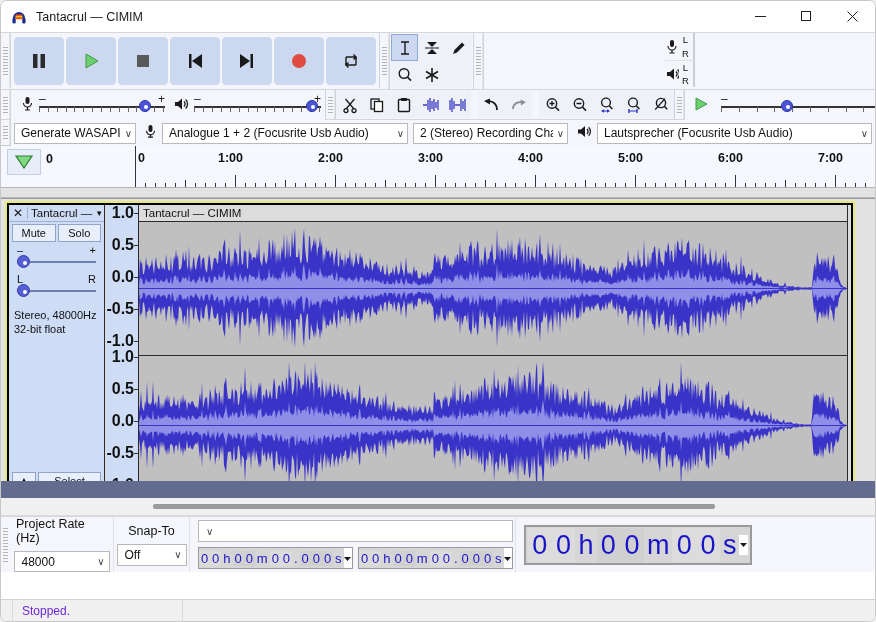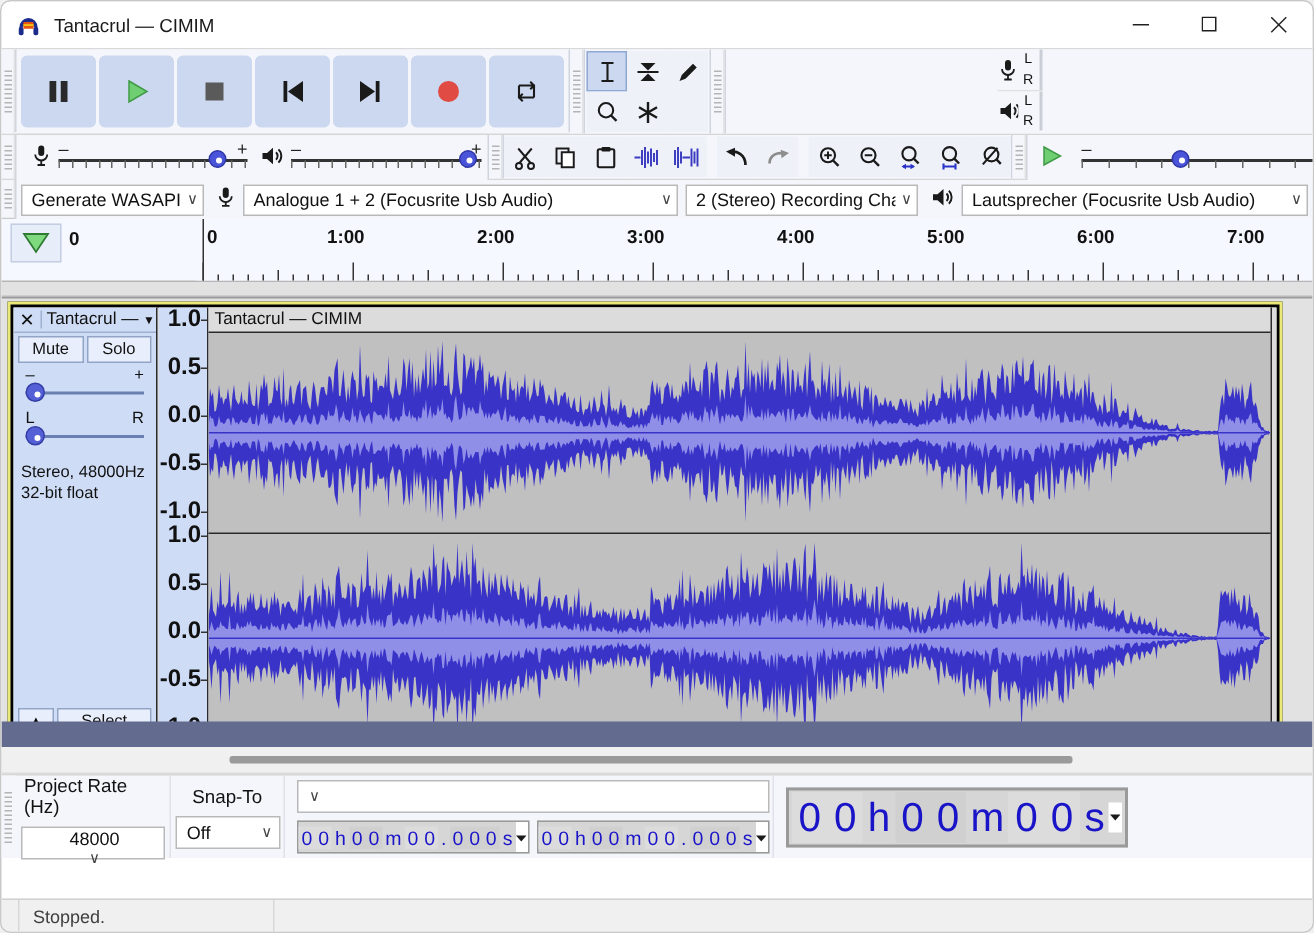--- a/index.html
+++ b/index.html
@@ -174,21 +174,21 @@
   .bigtime .bd { background:#d0d0d0; color:#1a14c8; font-size:27px; width:25px;
                  text-align:center; line-height:34px; }
   .bigtime .bd.alt { background:#dcdcdc; }
   .bigtime .bu { color:#1a14c8; font-size:27px; padding:0 3px; line-height:34px; }
 
   
   .statusbar { position:absolute; left:0; bottom:0; width:876px; height:22px;
                background:#f0f0f0; border-top:1px solid #d2d2d2; display:flex;
                align-items:center; }
   .st-cell { height:22px; display:flex; align-items:center; padding-left:9px;
-             font-size:12px; color:#404040; border-right:1px solid #d8d8d8; }
+             font-size:12px; color:#6d28d9; border-right:1px solid #d8d8d8; }
 </style>
 </head>
 <body>
 
 <div id="app">
 
   <div class="titlebar">
     <div class="appicon">
       <svg width="16" height="16" viewBox="0 0 16 16">
         <path d="M2 9 A6 6 0 0 1 14 9 L14 10 L12.5 10 A5 5 0 0 0 3.5 10 L2 10 Z" fill="#1a2b8c"></path>
@@ -616,21 +616,21 @@
           <span class="cv">∨</span>
         </div>
         <span style="margin:0 5px 0 8px;">
           <svg width="13" height="17">
               <rect x="4.5" y="2" width="4" height="7" rx="2" fill="#1a1a1a"></rect>
               <path d="M2.5 7.8 A4 4 0 0 0 10.5 7.8" fill="none" stroke="#1a1a1a" stroke-width="1.2"></path>
               <line x1="6.5" y1="11.5" x2="6.5" y2="14.2" stroke="#1a1a1a" stroke-width="1.2"></line>
               <line x1="4" y1="14.2" x2="9" y2="14.2" stroke="#1a1a1a" stroke-width="1.2"></line>
             </svg>
         </span>
-        <div class="combo" style="width:290px;">
+        <div class="combo" style="width:246px;">
           <span class="cl">Analogue 1 + 2 (Focusrite Usb Audio)</span>
           <span class="cv">∨</span>
         </div>
         <div class="combo" style="width:155px; margin-left:5px;">
           <span class="cl">2 (Stereo) Recording Chann</span>
           <span class="cv">∨</span>
         </div>
         <span style="margin:0 5px 0 8px;">
           <svg width="16" height="17">
               <polygon points="2,6.5 5,6.5 9,3 9,14 5,10.5 2,10.5" fill="#1a1a1a"></polygon>
@@ -850,21 +850,21 @@
         <i></i>
         <i></i>
         <i></i>
         <i></i>
         <i></i>
         <i></i>
     </div>
 
     <div class="botgroup" style="width:104px; align-items:center; gap:6px;">
       <div class="botlabel">Project Rate (Hz)</div>
-      <div class="botcombo" style="width:96px;flex-direction:column;">
+      <div class="botcombo" style="width:96px;">
         <span style="flex:1;">48000</span>
         <span style="font-size:10px; color:#444;">∨</span>
       </div>
     </div>
 
     <div class="botgroup" style="width:76px; align-items:center; gap:6px;">
       <div class="botlabel">Snap-To</div>
       <div class="botcombo" style="width:70px;">
         <span style="flex:1;">Off</span>
         <span style="font-size:10px; color:#444;">∨</span>

